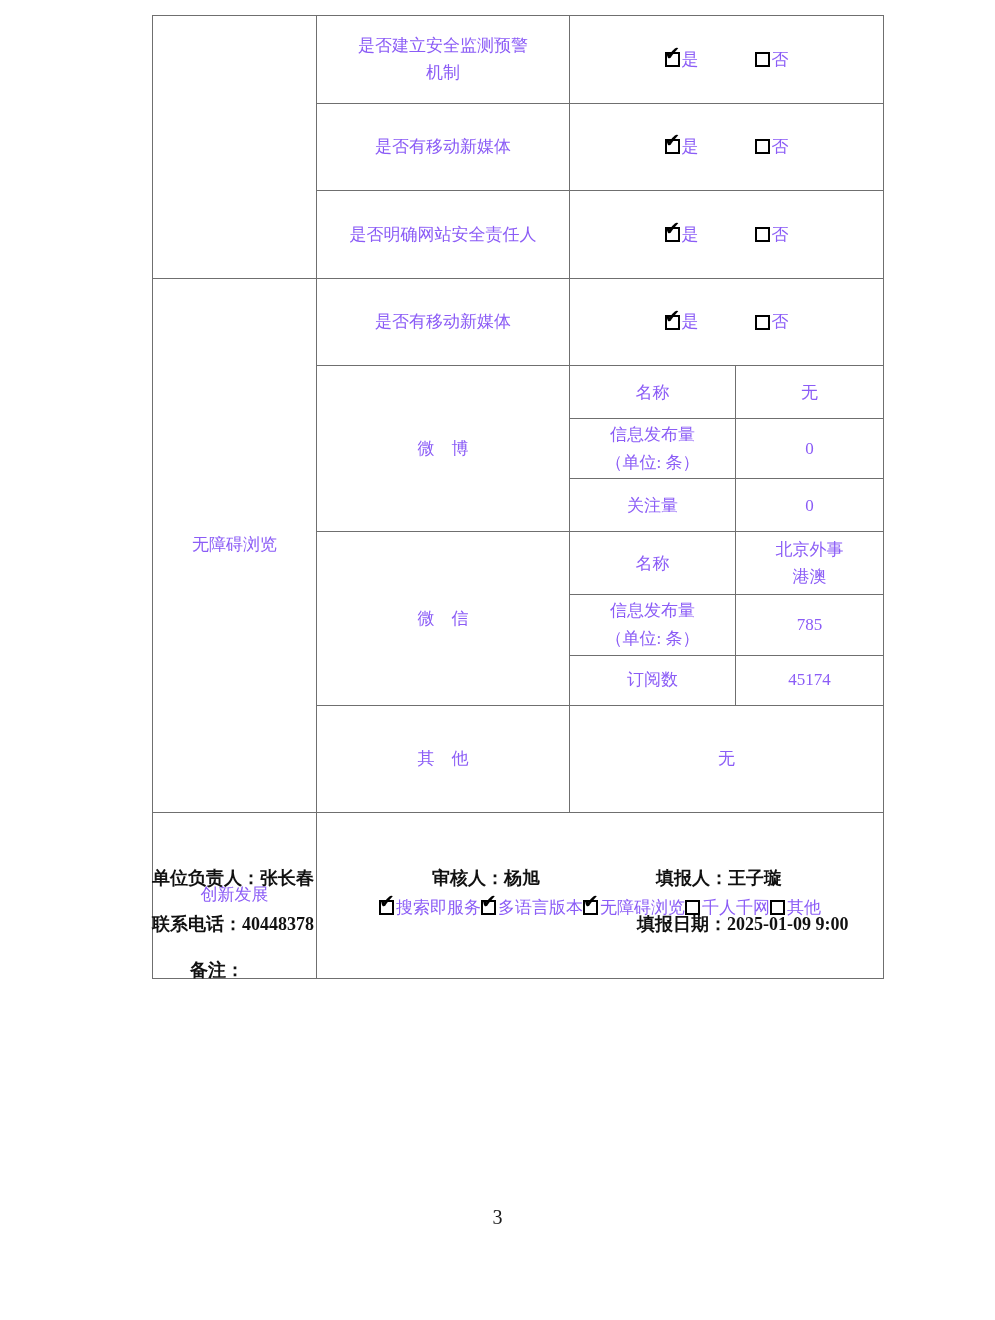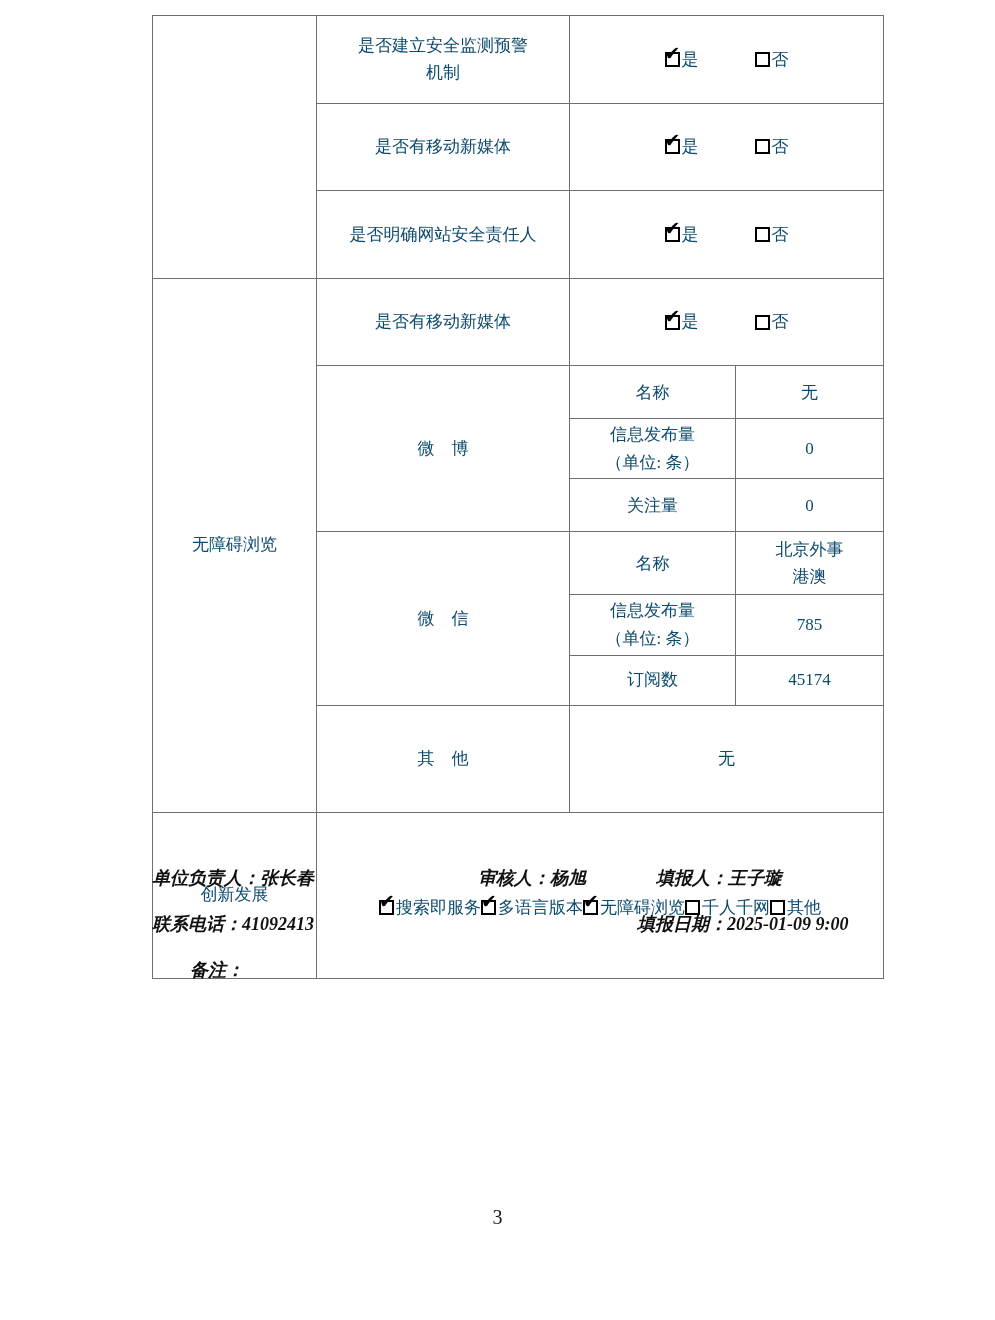--- a/index.html
+++ b/index.html
@@ -16,21 +16,21 @@
   }
   
   table.report {
     position: absolute;
     left: 152px;
     top: 15px;
     width: 731px;
     border-collapse: collapse;
     table-layout: fixed;
     font-size: 17px;
-    color: #0c4a6e;
+    color: #8b5cf6;
   }
   table.report td {
     border: 1px solid #6f6f6f;
     text-align: center;
     vertical-align: middle;
     padding: 2px 4px;
     line-height: 1.62;
     white-space: pre-line;
     overflow: hidden;
   }
@@ -68,21 +68,20 @@
   
   td.inno-cell { text-align: center; }
   .inno-row { display: inline-flex; align-items: flex-end; white-space: nowrap; }
   
   .footer-item {
     position: absolute;
     font-size: 18px;
     font-weight: bold;
     white-space: nowrap;
     color: #111;
-    font-style: italic;
   }
   .page-number {
     position: absolute;
     left: 0;
     right: 0;
     top: 1206px;
     text-align: center;
     font-size: 20px;
     color: #1a1a1a;
   }
@@ -224,21 +223,21 @@
               <span class="cb"></span>
               <span>其他</span>
             </span>
         </span>
       </td>
     </tr>
   </tbody>
 </table>
 
 <div class="footer-item" style="left:152px; top:866px;"><span>单位负责人：</span><span>张长春</span></div>
-<div class="footer-item" style="left:432px; top:866px;margin-left:46px;"><span>审核人：</span><span>杨旭</span></div>
+<div class="footer-item" style="left:432px; top:866px;"><span>审核人：</span><span>杨旭</span></div>
 <div class="footer-item" style="left:637px; top:866px;margin-left:19px;"><span>填报人：</span><span>王子璇</span></div>
 
-<div class="footer-item" style="left:152px; top:912px;"><span>联系电话：</span><span>41092413</span></div>
+<div class="footer-item" style="left:152px; top:912px;"><span>联系电话：</span><span>40448378</span></div>
 <div class="footer-item" style="left:637px; top:912px;"><span>填报日期：</span><span>2025-01-09 9:00</span></div>
 
 <div class="footer-item" style="left:152px; top:958px;padding-left:38px;"><span>备注：</span></div>
 
 <div class="page-number">3</div>
 
 </body></html>

